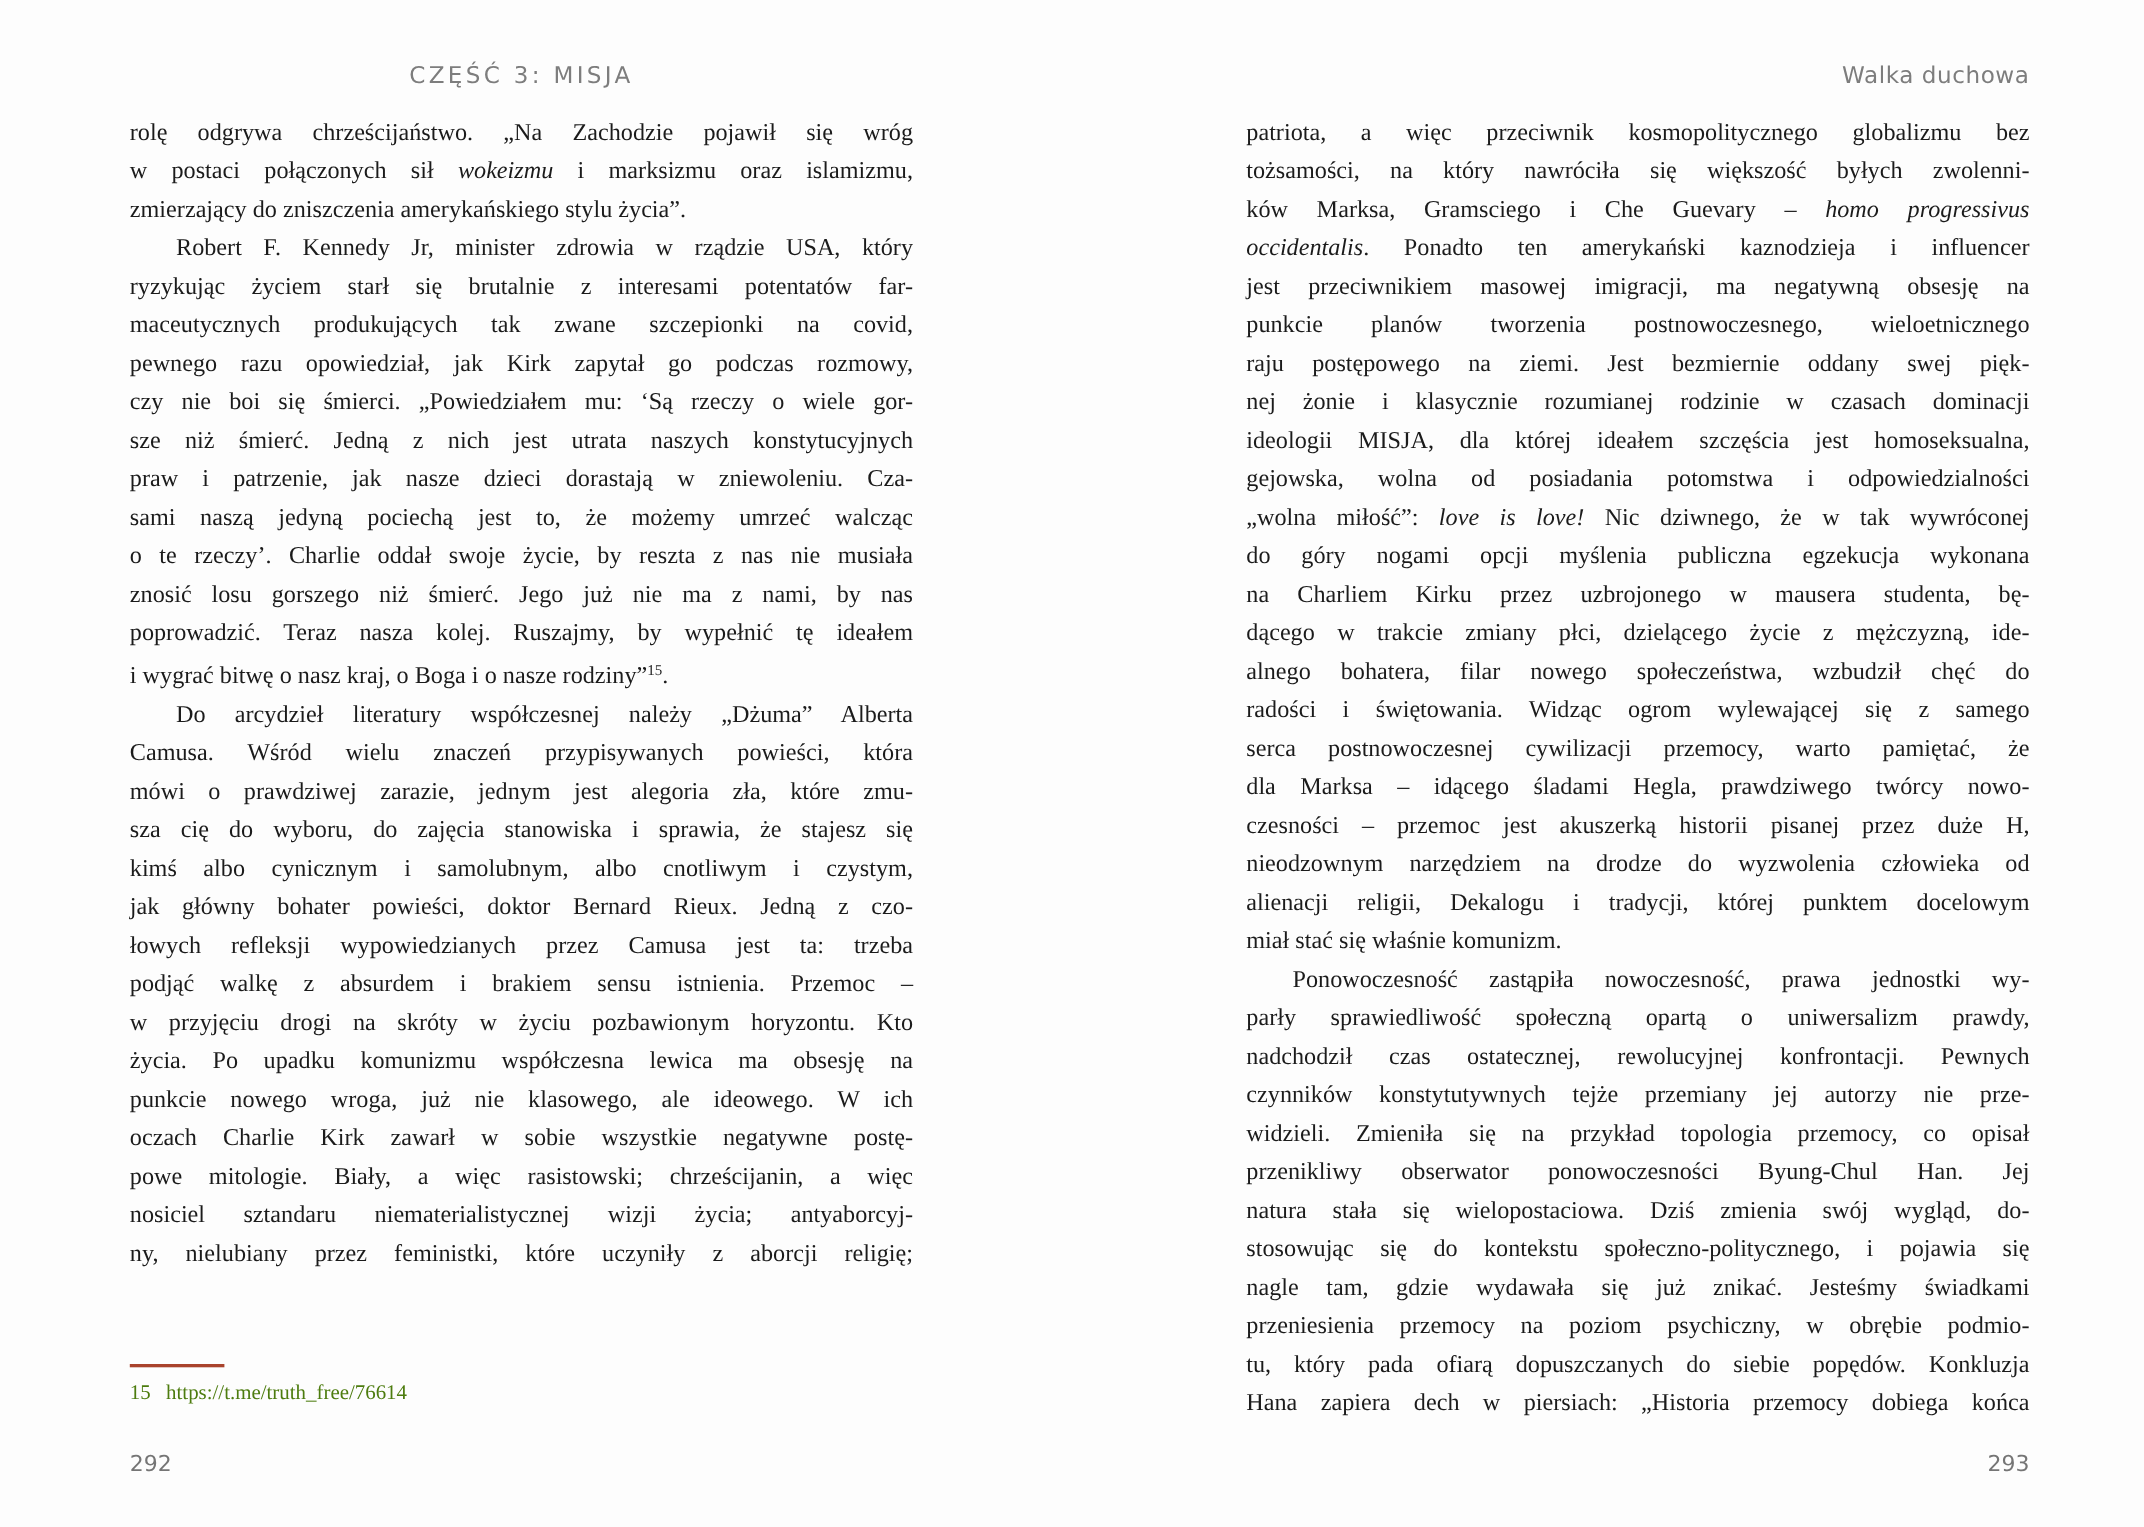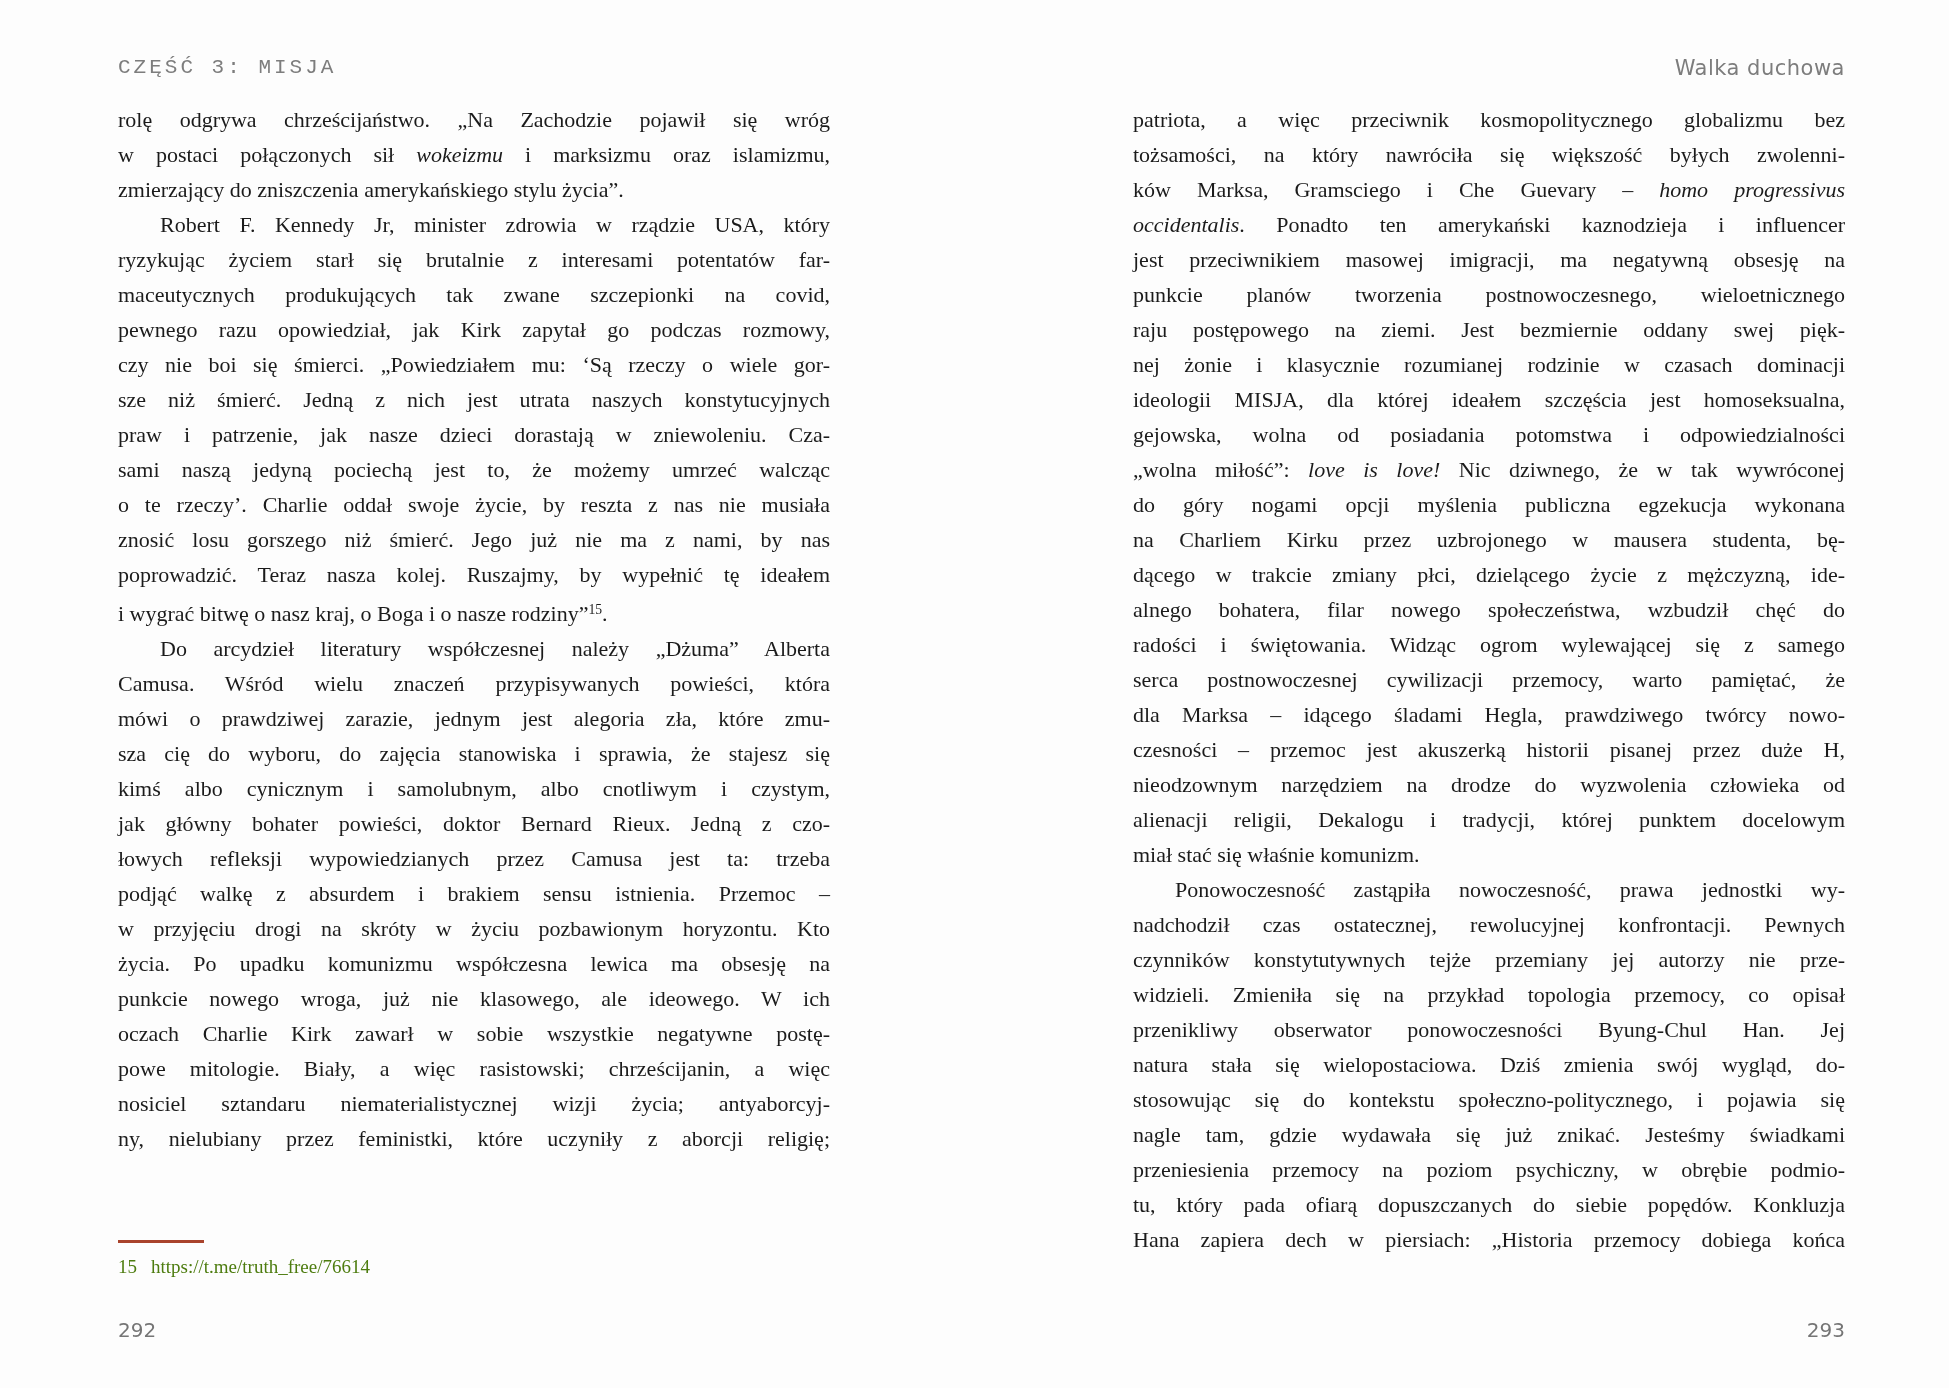--- a/index.html
+++ b/index.html
@@ -30,22 +30,21 @@
     position: absolute;
     top: 56px;
     left: 0;
     right: 0;
     font-family: "DejaVu Sans", sans-serif;
     font-size: 21px;
     color: #7d7d7d;
   }
   .page.left .running-header {
     letter-spacing: 3px;
-    text-align: left;
-    font-family: Liberation Mono, monospace;
+    text-align: center;
   }
   .page.right .running-header {
     letter-spacing: 0.5px;
     text-align: right;
   }
 
   .body-text {
     position: absolute;
     top: 102px;
     left: 0;
@@ -167,20 +166,21 @@
         <div class="line">dącego w trakcie zmiany płci, dzielącego życie z mężczyzną, ide-</div>
         <div class="line">alnego bohatera, filar nowego społeczeństwa, wzbudził chęć do</div>
         <div class="line">radości i świętowania. Widząc ogrom wylewającej się z samego</div>
         <div class="line">serca postnowoczesnej cywilizacji przemocy, warto pamiętać, że</div>
         <div class="line">dla Marksa – idącego śladami Hegla, prawdziwego twórcy nowo-</div>
         <div class="line">czesności – przemoc jest akuszerką historii pisanej przez duże H,</div>
         <div class="line">nieodzownym narzędziem na drodze do wyzwolenia człowieka od</div>
         <div class="line">alienacji religii, Dekalogu i tradycji, której punktem docelowym</div>
         <div class="line para-end">miał stać się właśnie komunizm.</div>
         <div class="line indent">Ponowoczesność zastąpiła nowoczesność, prawa jednostki wy-</div>
+        <div class="line">parły sprawiedliwość społeczną opartą o uniwersalizm prawdy,</div>
         <div class="line">nadchodził czas ostatecznej, rewolucyjnej konfrontacji. Pewnych</div>
         <div class="line">czynników konstytutywnych tejże przemiany jej autorzy nie prze-</div>
         <div class="line">widzieli. Zmieniła się na przykład topologia przemocy, co opisał</div>
         <div class="line">przenikliwy obserwator ponowoczesności Byung-Chul Han. Jej</div>
         <div class="line">natura stała się wielopostaciowa. Dziś zmienia swój wygląd, do-</div>
         <div class="line">stosowując się do kontekstu społeczno-politycznego, i pojawia się</div>
         <div class="line">nagle tam, gdzie wydawała się już znikać. Jesteśmy świadkami</div>
         <div class="line">przeniesienia przemocy na poziom psychiczny, w obrębie podmio-</div>
         <div class="line">tu, który pada ofiarą dopuszczanych do siebie popędów. Konkluzja</div>
         <div class="line">Hana zapiera dech w piersiach: „Historia przemocy dobiega końca</div>

